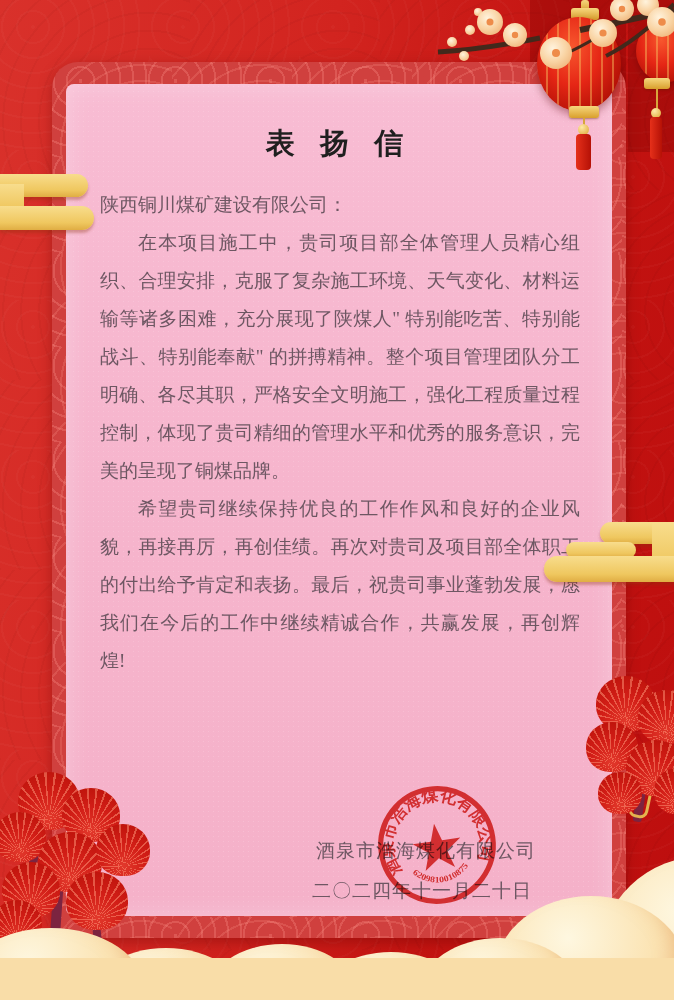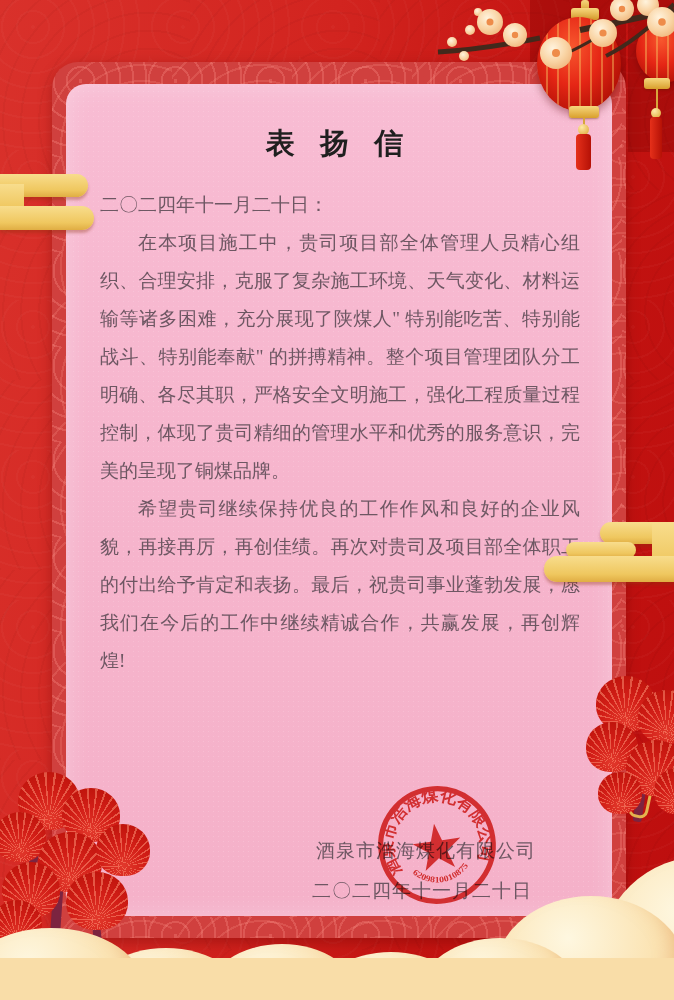--- a/index.html
+++ b/index.html
@@ -14,21 +14,21 @@
       background-size:150px 150px,190px 190px;}
   .shade-band-a{position:absolute;left:530px;top:0;width:96px;height:86px;background:rgba(120,0,0,.32);}
   .shade-band-b{position:absolute;left:628px;top:0;width:46px;height:152px;background:rgba(110,0,0,.28);}
   
   .card{position:absolute;left:52px;top:62px;width:574px;height:876px;border-radius:26px;
         background-color:#d0403e;
         background-image:repeating-radial-gradient(circle at 30% 20%,rgba(255,150,140,.28) 0 2px,transparent 2px 13px),
                          repeating-radial-gradient(circle at 75% 70%,rgba(255,150,140,.22) 0 2px,transparent 2px 16px);
         background-size:95px 95px,120px 120px;
         box-shadow:0 4px 14px rgba(90,0,0,.35);}
-  .paper{position:absolute;left:66px;top:84px;width:546px;height:832px;border-radius:20px;
+  .paper{position:absolute;left:66px;top:84px;width:546px;height:832px;border-radius:8px;
          background:linear-gradient(180deg,#f8bcd3 0%,#f6b4cc 55%,#f5b1c9 100%);
          box-shadow:inset 0 0 26px rgba(255,255,255,.28);}
   .paper-noise{position:absolute;inset:0;border-radius:16px;opacity:.18;
          background-image:radial-gradient(rgba(255,255,255,.9) .6px,transparent .6px);
          background-size:5px 5px;}
   
   .title{position:absolute;left:0;right:0;top:40px;margin:0;text-align:center;
          font-size:29px;font-weight:bold;letter-spacing:9px;color:#1f1f1f;}
   .body{position:absolute;left:34px;right:32px;top:102px;
         font-size:19px;line-height:38px;color:#6e5763;text-align:justify;}
@@ -83,21 +83,21 @@
   <div class="shade-band-b"></div>
 
   <div class="card"></div>
 
   <div class="paper">
     <div class="paper-noise"></div>
 
     <h1 class="title">表 扬 信</h1>
 
     <div class="body">
-      <p class="salutation">二〇二四年十一月二十日：</p>
+      <p class="salutation">陕西铜川煤矿建设有限公司：</p>
       <p class="para">在本项目施工中，贵司项目部全体管理人员精心组织、合理安排，克服了复杂施工环境、天气变化、材料运输等诸多困难，充分展现了陕煤人" 特别能吃苦、特别能战斗、特别能奉献" 的拼搏精神。整个项目管理团队分工明确、各尽其职，严格安全文明施工，强化工程质量过程控制，体现了贵司精细的管理水平和优秀的服务意识，完美的呈现了铜煤品牌。</p>
       <p class="para">希望贵司继续保持优良的工作作风和良好的企业风貌，再接再厉，再创佳绩。再次对贵司及项目部全体职工的付出给予肯定和表扬。最后，祝贵司事业蓬勃发展，愿我们在今后的工作中继续精诚合作，共赢发展，再创辉煌!</p>
     </div>
 
     <div class="sign sign-company">酒泉市浩海煤化有限公司</div>
     <div class="sign sign-date">二〇二四年十一月二十日</div>
 
     <svg class="seal" viewBox="0 0 160 160">
       <g transform="rotate(-8 80 80)">
         <circle cx="80" cy="80" r="60" fill="none" stroke="#d8322c" stroke-width="5.5"></circle>

